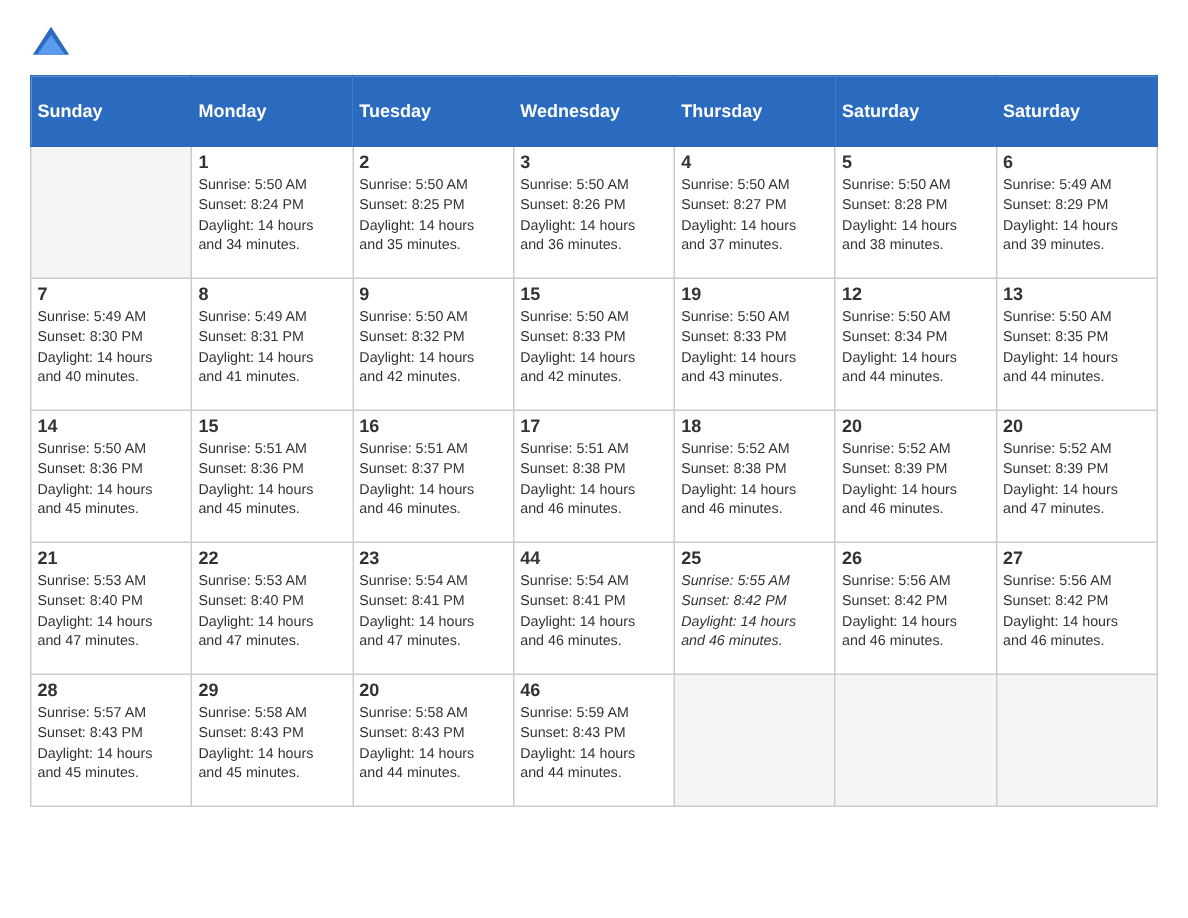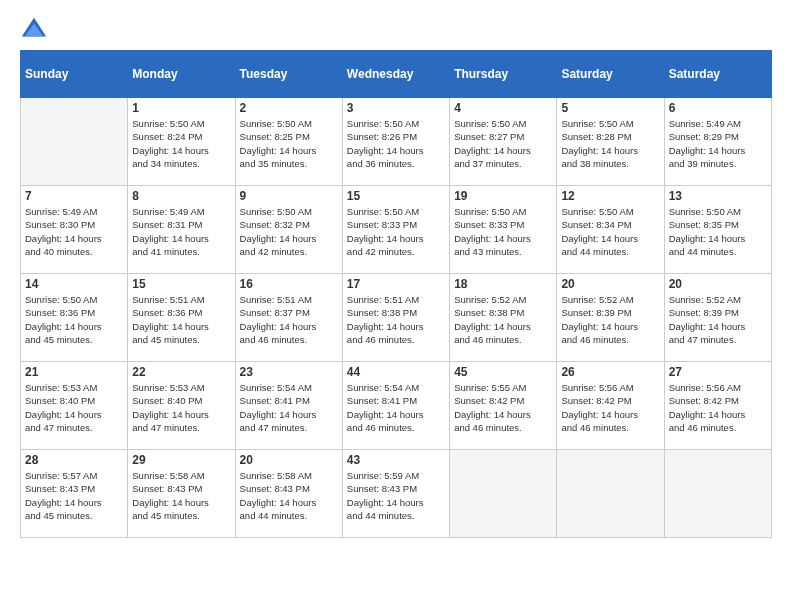--- a/index.html
+++ b/index.html
@@ -303,22 +303,22 @@
 and 47 minutes.</div>
           </td>
           <td>
             <div class="day-num">44</div>
             <div class="day-info" style="white-space: pre-line;">Sunrise: 5:54 AM
 Sunset: 8:41 PM
 Daylight: 14 hours
 and 46 minutes.</div>
           </td>
           <td>
-            <div class="day-num">45</div>
-            <div class="day-info" style="white-space: pre-line;">Sunrise: 5:55 AM
+            <div class="day-num">25</div>
+            <div class="day-info" style="white-space: pre-line; font-style: italic;">Sunrise: 5:55 AM
 Sunset: 8:42 PM
 Daylight: 14 hours
 and 46 minutes.</div>
           </td>
           <td>
             <div class="day-num">26</div>
             <div class="day-info" style="white-space: pre-line;">Sunrise: 5:56 AM
 Sunset: 8:42 PM
 Daylight: 14 hours
 and 46 minutes.</div>
@@ -347,21 +347,21 @@
 and 45 minutes.</div>
           </td>
           <td>
             <div class="day-num">20</div>
             <div class="day-info" style="white-space: pre-line;">Sunrise: 5:58 AM
 Sunset: 8:43 PM
 Daylight: 14 hours
 and 44 minutes.</div>
           </td>
           <td>
-            <div class="day-num">43</div>
+            <div class="day-num">46</div>
             <div class="day-info" style="white-space: pre-line;">Sunrise: 5:59 AM
 Sunset: 8:43 PM
 Daylight: 14 hours
 and 44 minutes.</div>
           </td>
           <td class="empty"></td>
           <td class="empty"></td>
           <td class="empty"></td>
         </tr>
       </tbody>

